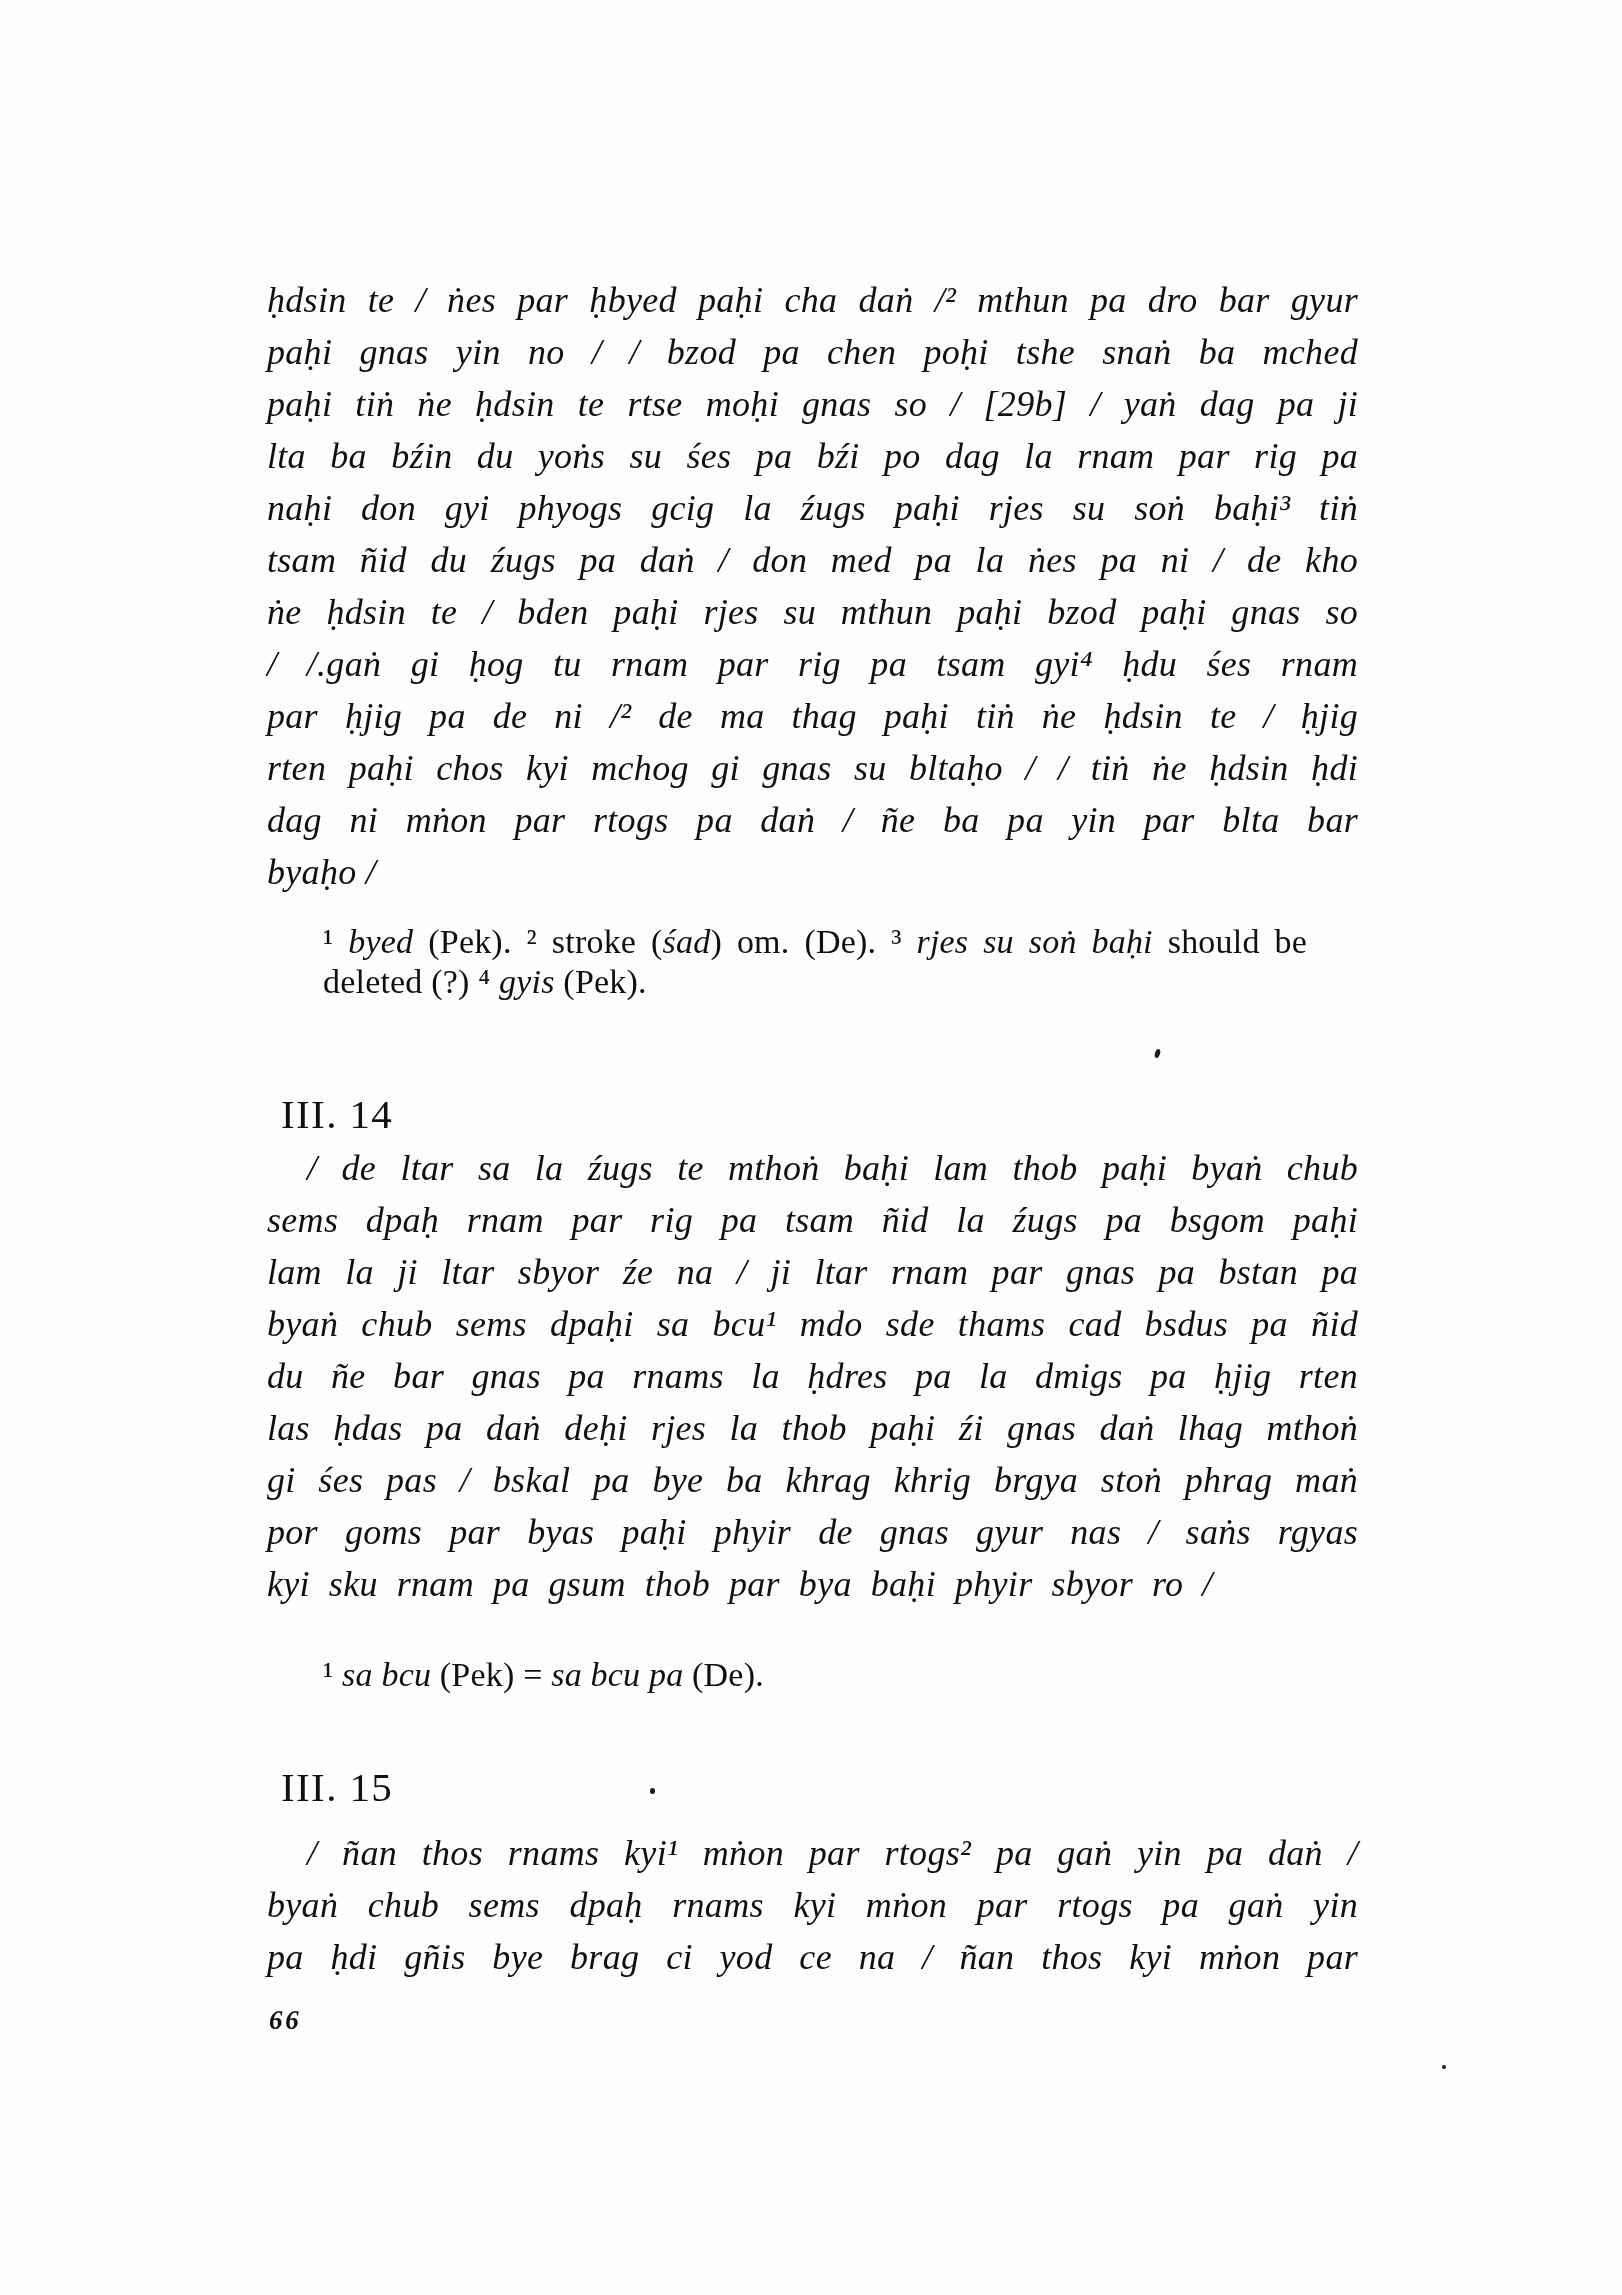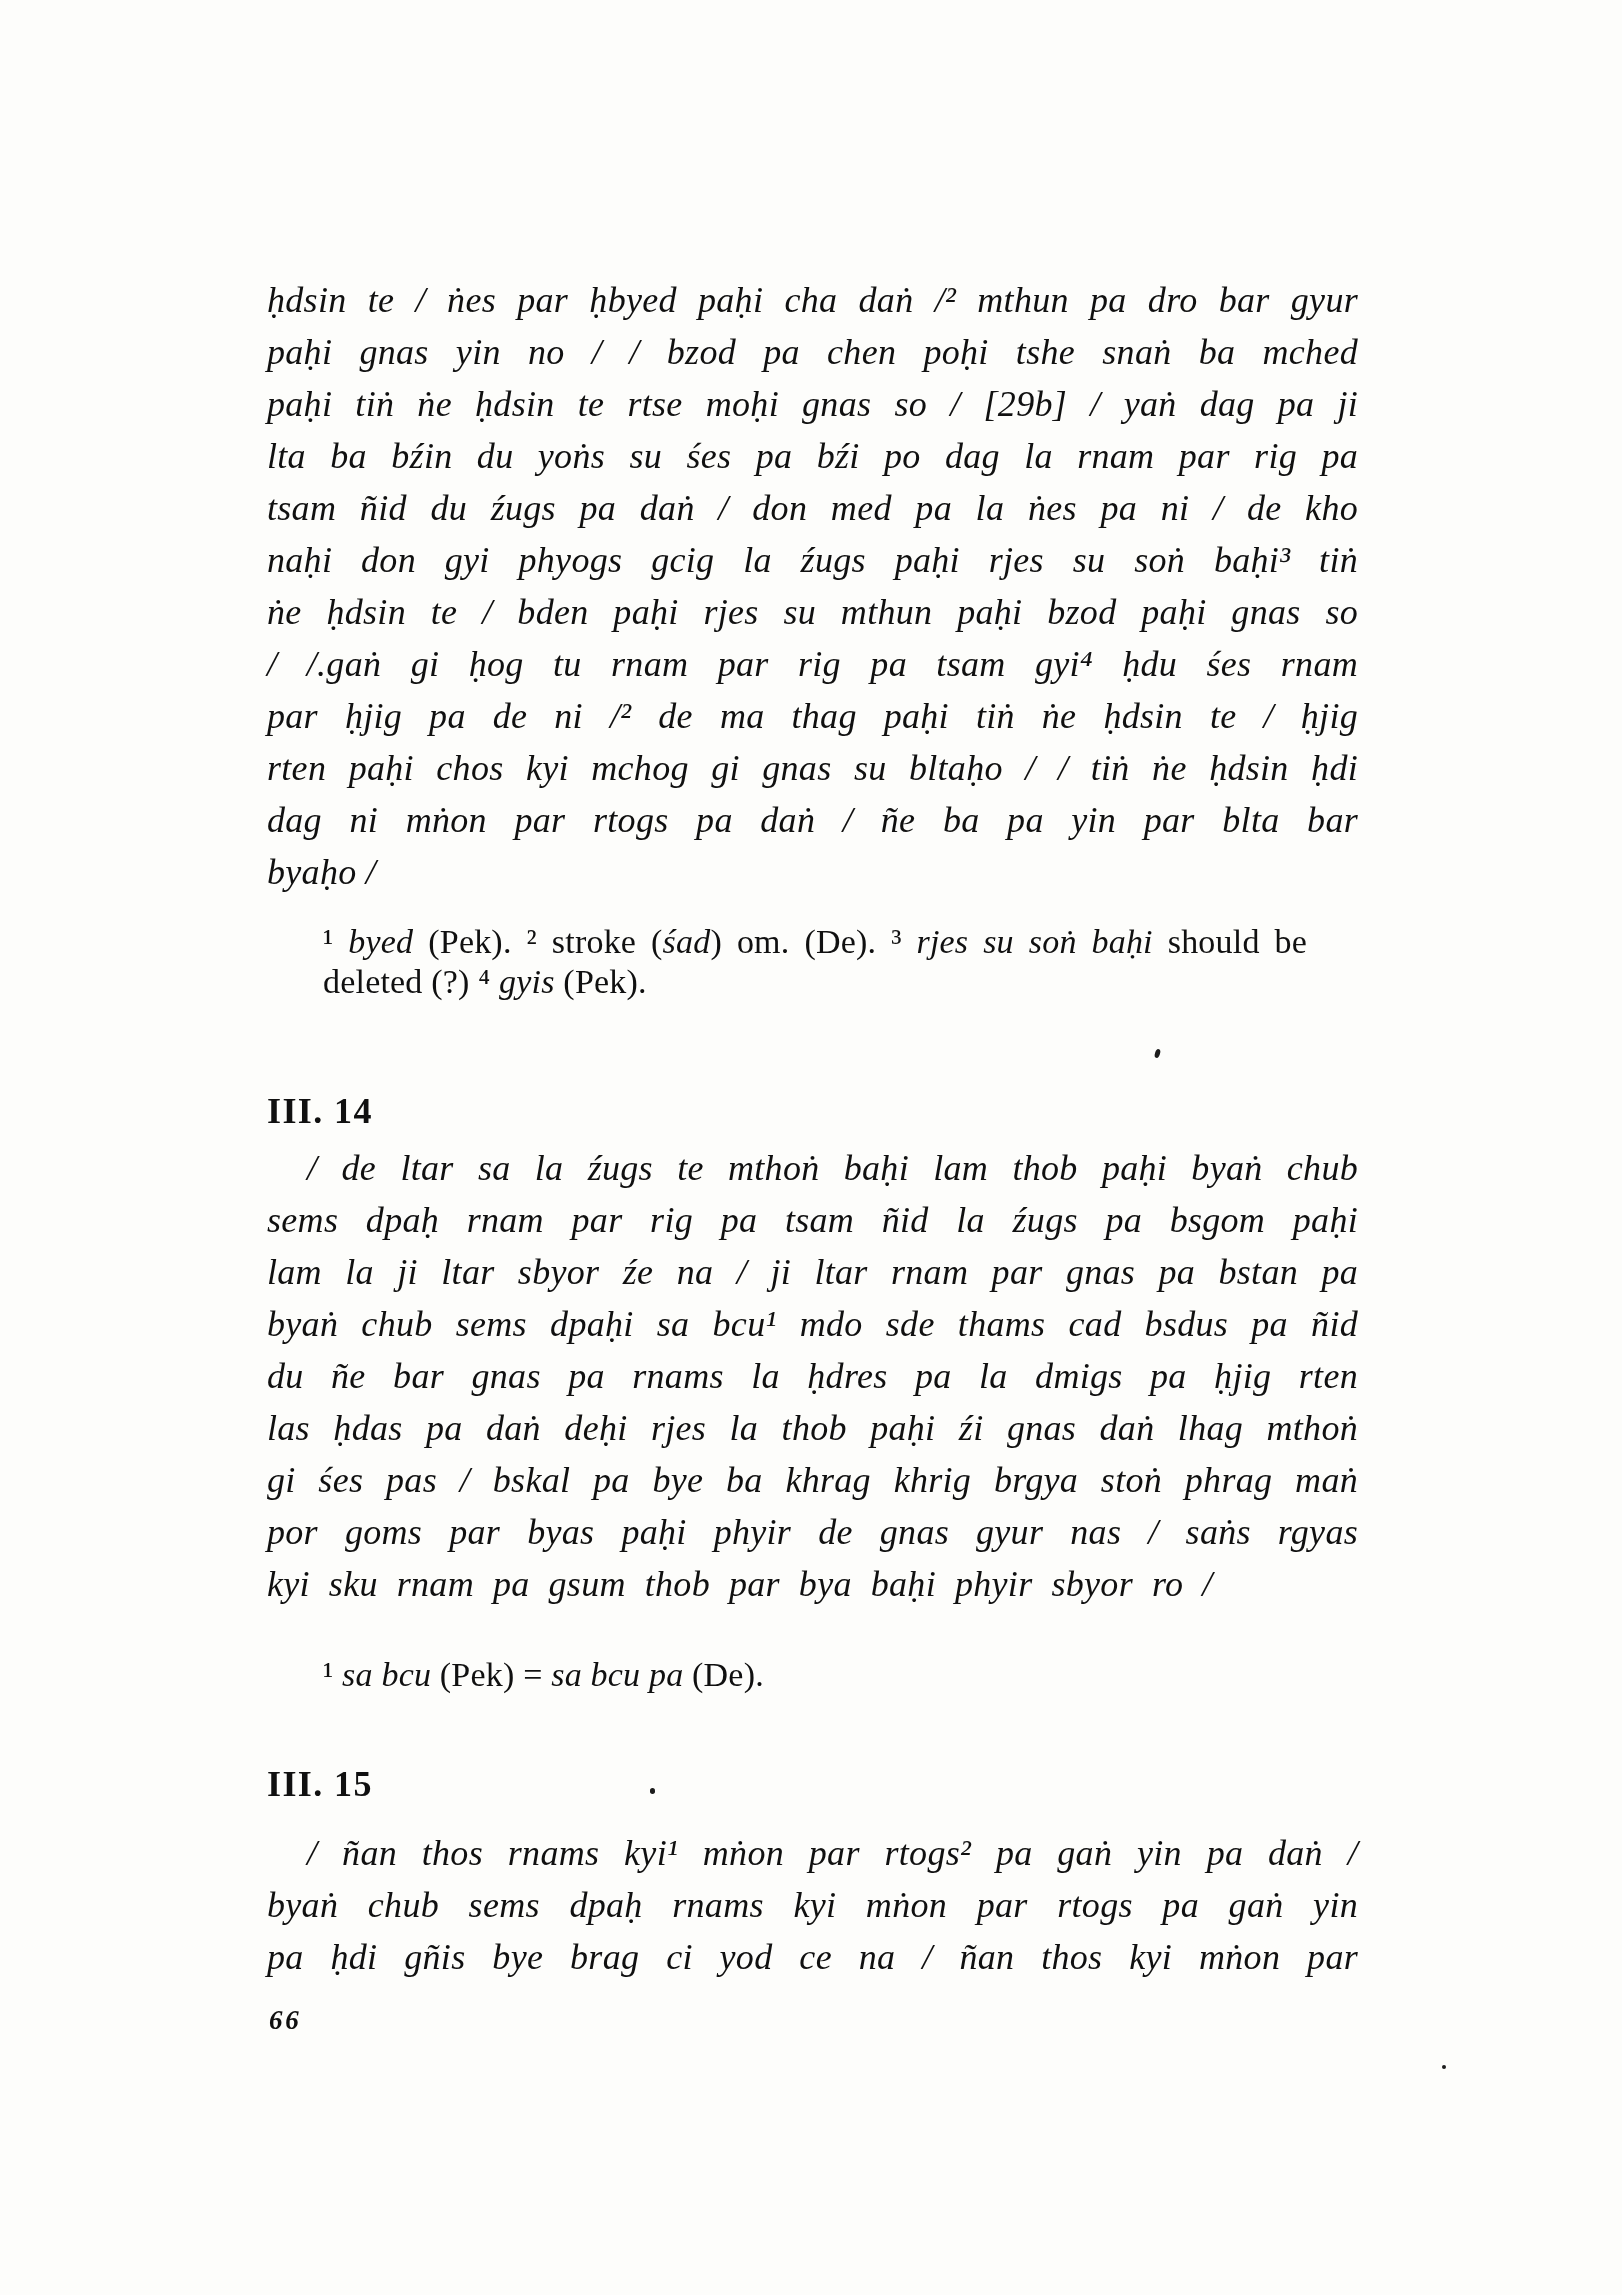--- a/index.html
+++ b/index.html
@@ -42,24 +42,24 @@
     letter-spacing:0.2px;
   }
   #fn1 { top:899px; }
   #fn2 { top:1632px; }
   .fn .it { font-style:italic; }
   .fn .ro { font-style:normal; }
 
   
   .heading {
     position:absolute;
-    left:267px;
-    font-weight:bold;
+    left:281px;
+    font-weight:normal;
     font-style:normal;
-    font-size:36px;
+    font-size:41px;
     letter-spacing:1.4px;
   }
   #h14 { top:1067px; }
   #h15 { top:1740px; }
 
   
   .pageno {
     position:absolute;
     left:269px;
     top:1982px;
@@ -78,22 +78,22 @@
 </head>
 <body>
 
 <div class="page">
 
   <div class="para" id="para1">
     <div class="jl">ḥdsin te / ṅes par ḥbyed paḥi cha daṅ /² mthun pa dro bar gyur</div>
     <div class="jl">paḥi gnas yin no / / bzod pa chen poḥi tshe snaṅ ba mched</div>
     <div class="jl">paḥi tiṅ ṅe ḥdsin te rtse moḥi gnas so / [29b] / yaṅ dag pa ji</div>
     <div class="jl">lta ba bźin du yoṅs su śes pa bźi po dag la rnam par rig pa</div>
+    <div class="jl">naḥi don gyi phyogs gcig la źugs paḥi rjes su soṅ baḥi³ tiṅ</div>
     <div class="jl">tsam ñid du źugs pa daṅ / don med pa la ṅes pa ni / de kho</div>
-    <div class="jl">naḥi don gyi phyogs gcig la źugs paḥi rjes su soṅ baḥi³ tiṅ</div>
     <div class="jl">ṅe ḥdsin te / bden paḥi rjes su mthun paḥi bzod paḥi gnas so</div>
     <div class="jl">/ /.gaṅ gi ḥog tu rnam par rig pa tsam gyi⁴ ḥdu śes rnam</div>
     <div class="jl">par ḥjig pa de ni /² de ma thag paḥi tiṅ ṅe ḥdsin te / ḥjig</div>
     <div class="jl">rten paḥi chos kyi mchog gi gnas su bltaḥo / / tiṅ ṅe ḥdsin ḥdi</div>
     <div class="jl">dag ni mṅon par rtogs pa daṅ / ñe ba pa yin par blta bar</div>
     <div class="ll">byaḥo /</div>
   </div>
 
   <div class="fn" id="fn1">
     <div class="jl">

